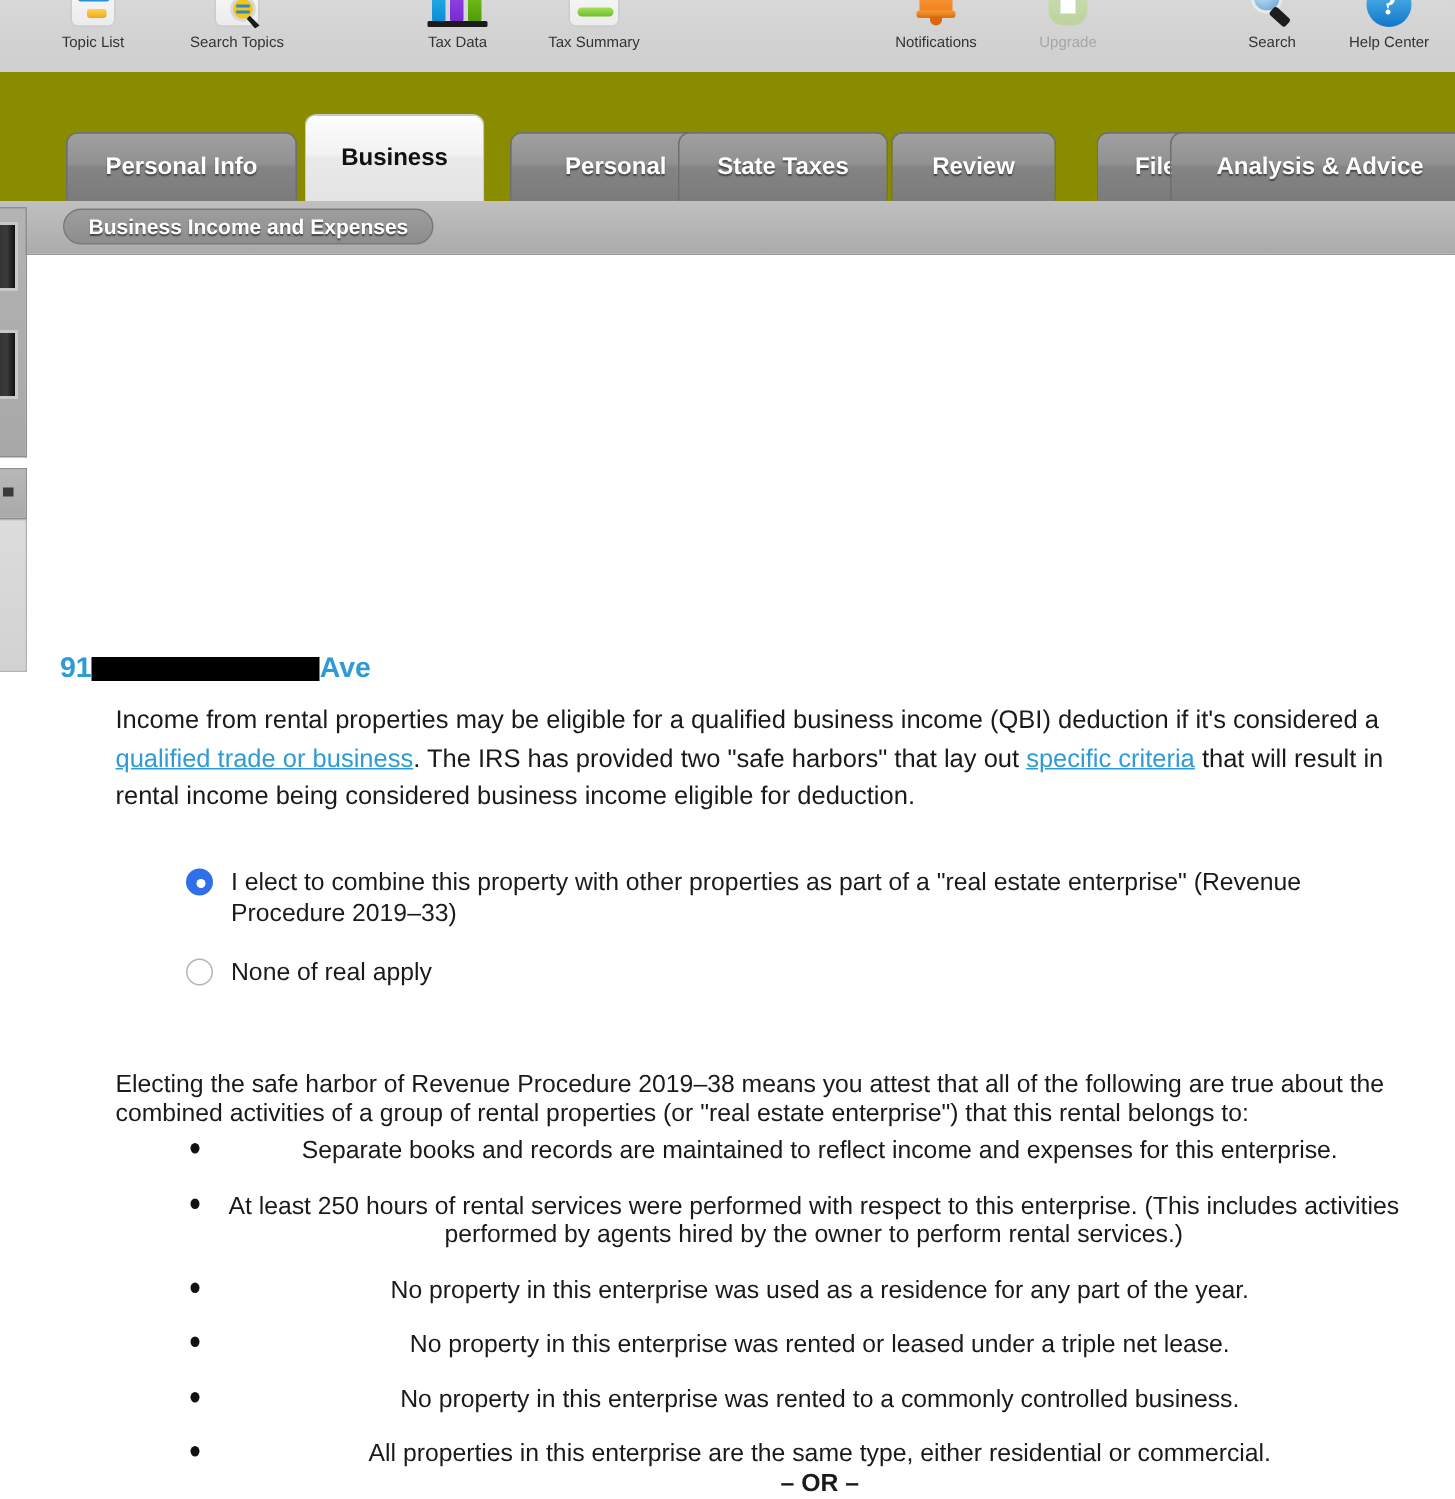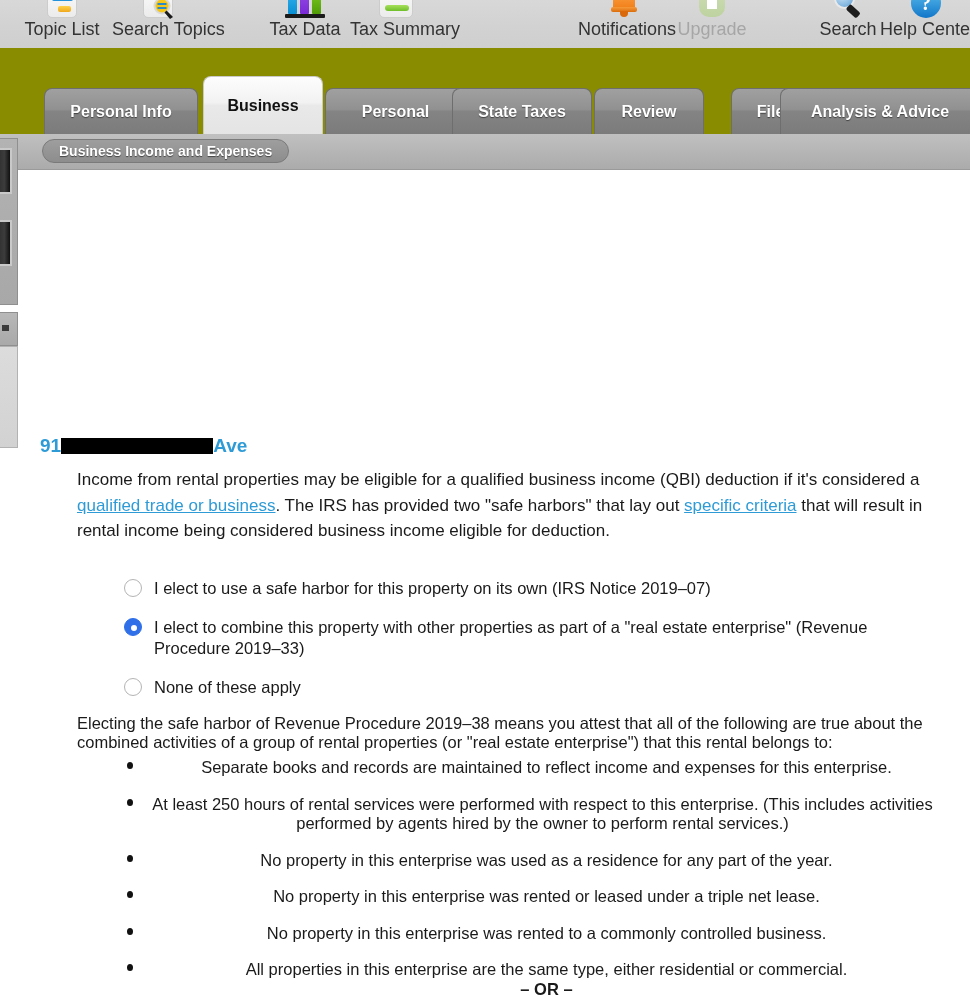--- a/index.html
+++ b/index.html
@@ -25,21 +25,21 @@
     text-align: center;
   }
   .tb-icon {
     height: 34px;
     display: flex;
     align-items: flex-end;
     justify-content: center;
     position: relative;
   }
   .tb-label {
-    font-size: 18px;
+    font-size: 10px;
     color: #333;
     line-height: 18px;
     white-space: nowrap;
     margin-top: 2px;
   }
   .tb-label.dim { color: #a6a6a6; }
 
   
   .ic-box {
     width: 30px; height: 30px; border-radius: 5px;
@@ -421,21 +421,21 @@
   </div>
 </div>
 
 <div class="tabstrip">
   <div class="tab" style="left:44px;  width:154px;">
       <span>Personal Info</span>
     </div>
   <div class="tab active" style="left:203px; width:120px;">
       <span>Business</span>
     </div>
-  <div class="tab" style="left:325px; width:141px;margin-top:39px;">
+  <div class="tab" style="left:340px; width:141px;margin-top:39px;">
       <span>Personal</span>
     </div>
   <div class="tab" style="left:594px; width:110px;">
       <span>Review</span>
     </div>
   <div class="tab" style="left:452px; width:140px;">
       <span>State Taxes</span>
     </div>
   <div class="tab" style="left:706px; width:79px;margin-left:25px;">
       <span>File</span>
@@ -467,31 +467,27 @@
     <span>91</span>
       <span class="redact"></span>
       <span>Ave</span>
   </div>
 
   <div class="intro">
     <span>Income from rental properties may be eligible for a qualified business income (QBI) deduction if it's considered a </span><a class="lnk" href="#">qualified trade or business</a><span>. The IRS has provided two "safe harbors" that lay out </span><a class="lnk" href="#">specific criteria</a><span> that will result in rental income being considered business income eligible for deduction.</span>
   </div>
 
   <div class="options">
-    <div class="opt">
-      <span class="radio"></span>
-      <span>I elect to use a safe harbor for this property on its own (IRS Notice 2019–07)</span>
-    </div>
     <div class="opt selected" style="width:760px;">
       <span class="radio"></span>
       <span>I elect to combine this property with other properties as part of a "real estate enterprise" (Revenue Procedure 2019–33)</span>
     </div>
     <div class="opt">
       <span class="radio"></span>
-      <span>None of these apply</span>
+      <span>None of real apply</span>
     </div>
   </div>
 
   <div class="attest">Electing the safe harbor of Revenue Procedure 2019–38 means you attest that all of the following are true about the combined activities of a group of rental properties (or "real estate enterprise") that this rental belongs to:</div>
 
   <div class="bullets">
     <div class="bul">Separate books and records are maintained to reflect income and expenses for this enterprise.</div>
     <div class="bul" style="width:812px;">At least 250 hours of rental services were performed with respect to this enterprise. (This includes activities performed by agents hired by the owner to perform rental services.)</div>
     <div class="bul">No property in this enterprise was used as a residence for any part of the year.</div>
     <div class="bul">No property in this enterprise was rented or leased under a triple net lease.</div>

